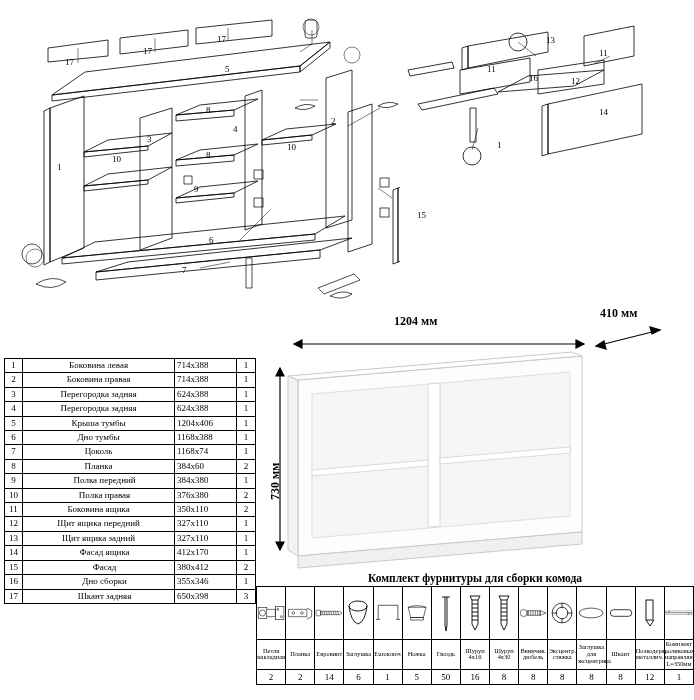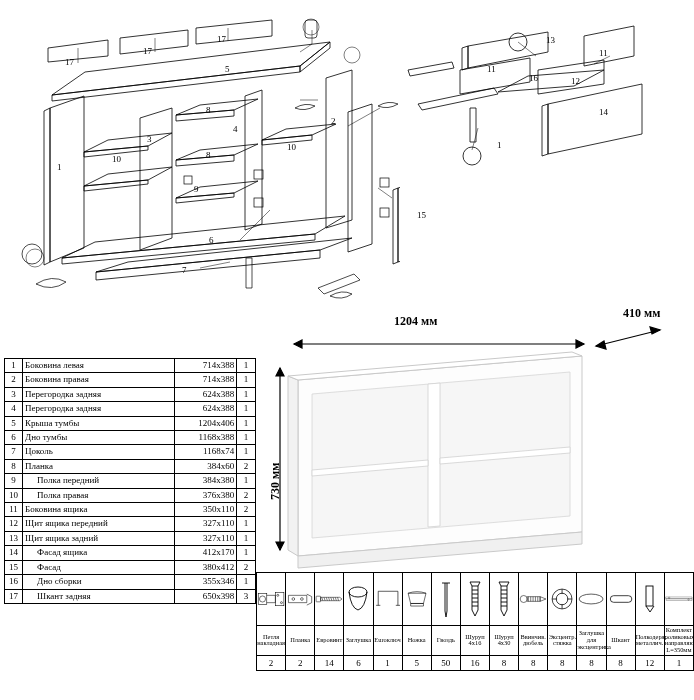--- a/index.html
+++ b/index.html
@@ -11,23 +11,23 @@
   .dgm-svg{position:absolute;left:0;top:0;}
   .dgm-lbl{position:absolute;font-size:9px;font-family:"Liberation Serif",serif;text-align:center;}
 
   
   .hw{position:absolute;left:398px;top:8px;width:296px;height:310px;}
 
   
   .parts{position:absolute;left:4px;top:358px;width:252px;border-collapse:collapse;font-size:9px;}
   .parts td{border:1px solid #000;padding:0 2px;height:13.4px;line-height:13.4px;white-space:nowrap;}
   .parts td.num{width:14px;text-align:center;}
-  .parts td.nm{width:150px;text-align:left;}
+  .parts td.nm{width:150px;text-align:center;}
   .parts td.nm.ind{padding-left:14px;}
-  .parts td.sz{width:62px;text-align:right;}
+  .parts td.sz{width:62px;text-align:left;}
   .parts td.qty{width:16px;text-align:center;}
 
   
   .render{position:absolute;left:252px;top:318px;width:424px;height:252px;}
   .dim-txt{position:absolute;font-weight:bold;font-size:12px;font-family:"Liberation Serif",serif;}
   .dim-vert{transform:rotate(-90deg);transform-origin:left top;}
 
   
   .kit{position:absolute;left:256px;top:572px;width:438px;}
   .kit-title{font-weight:bold;font-size:11.5px;text-align:center;margin-bottom:2px;}
@@ -318,25 +318,26 @@
         <polygon points="176,66 188,65 188,208 176,209" fill="#ffffff" stroke="#d0d0d0" stroke-width="0.8"></polygon>
 
         <polygon points="60,152 176,142 176,148 60,158" fill="#ffffff" stroke="#d0d0d0" stroke-width="0.8"></polygon>
 
         <polygon points="188,140 318,129 318,135 188,146" fill="#ffffff" stroke="#d0d0d0" stroke-width="0.8"></polygon>
 
         <polygon points="46,238 330,214 330,226 46,250" fill="#f0f0f0" stroke="#c9c9c9" stroke-width="1"></polygon>
       </g>
     </svg>
     <div class="dim-txt" style="left:142px;top:-4px;">1204 мм</div>
-    <div class="dim-txt" style="left:348px;top:-12px;margin-left:23px;">410 мм</div>
+    <div class="dim-txt" style="left:348px;top:-12px;">410 мм</div>
     <div class="dim-txt dim-vert" style="left:16px;top:182px;">730 мм</div>
   </div>
 
   <div class="kit">
+    <div class="kit-title">Комплект фурнитуры для сборки комода</div>
     <table class="kit-table">
       <tbody>
         <tr id="kit-img-row">
             <td class="kit-img">
               <div class="kit-svgwrap">
                 <svg width="46" height="34" viewBox="0 0 46 34">
                   <g fill="none" stroke="#000" stroke-width="0.9">
                     <rect x="2" y="8" width="14" height="18"></rect>
                     <circle cx="9" cy="17" r="5"></circle>
                     <path d="M16 11 h14 v12 h-14"></path>

